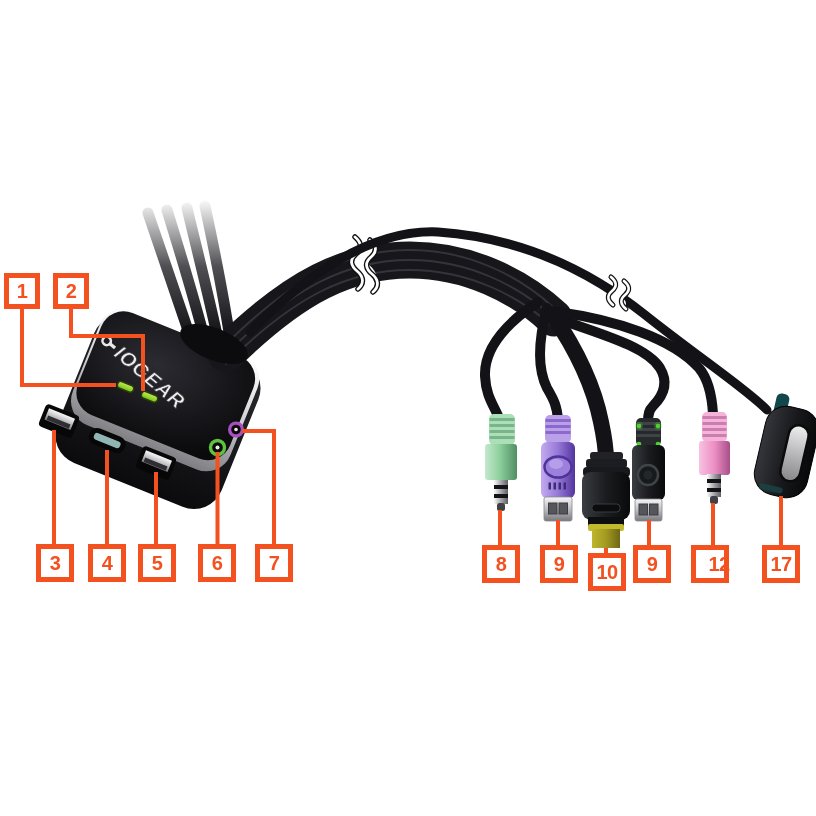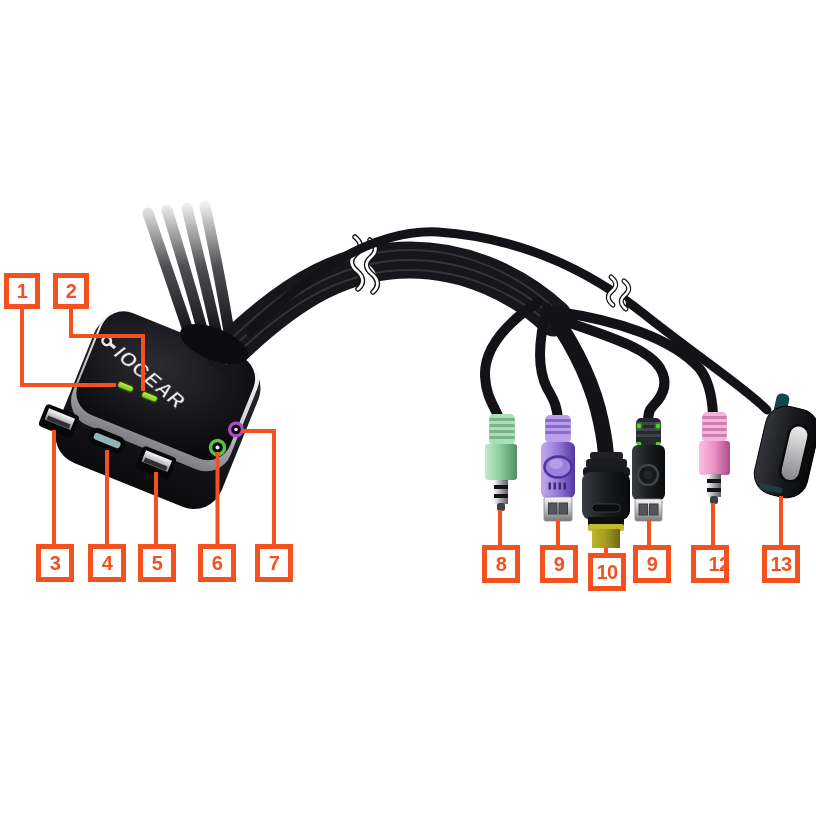--- a/index.html
+++ b/index.html
@@ -294,14 +294,14 @@
   <div class="callout" id="co-3">3</div>
   <div class="callout" id="co-4">4</div>
   <div class="callout" id="co-5">5</div>
   <div class="callout" id="co-6">6</div>
   <div class="callout" id="co-7">7</div>
   <div class="callout" id="co-8">8</div>
   <div class="callout" id="co-9">9</div>
   <div class="callout" id="co-10">10</div>
   <div class="callout" id="co-11">9</div>
   <div class="callout" id="co-12">12</div>
-  <div class="callout" id="co-13">13</div>
+  <div class="callout" id="co-13">17</div>
 </div>
 
 </body></html>

